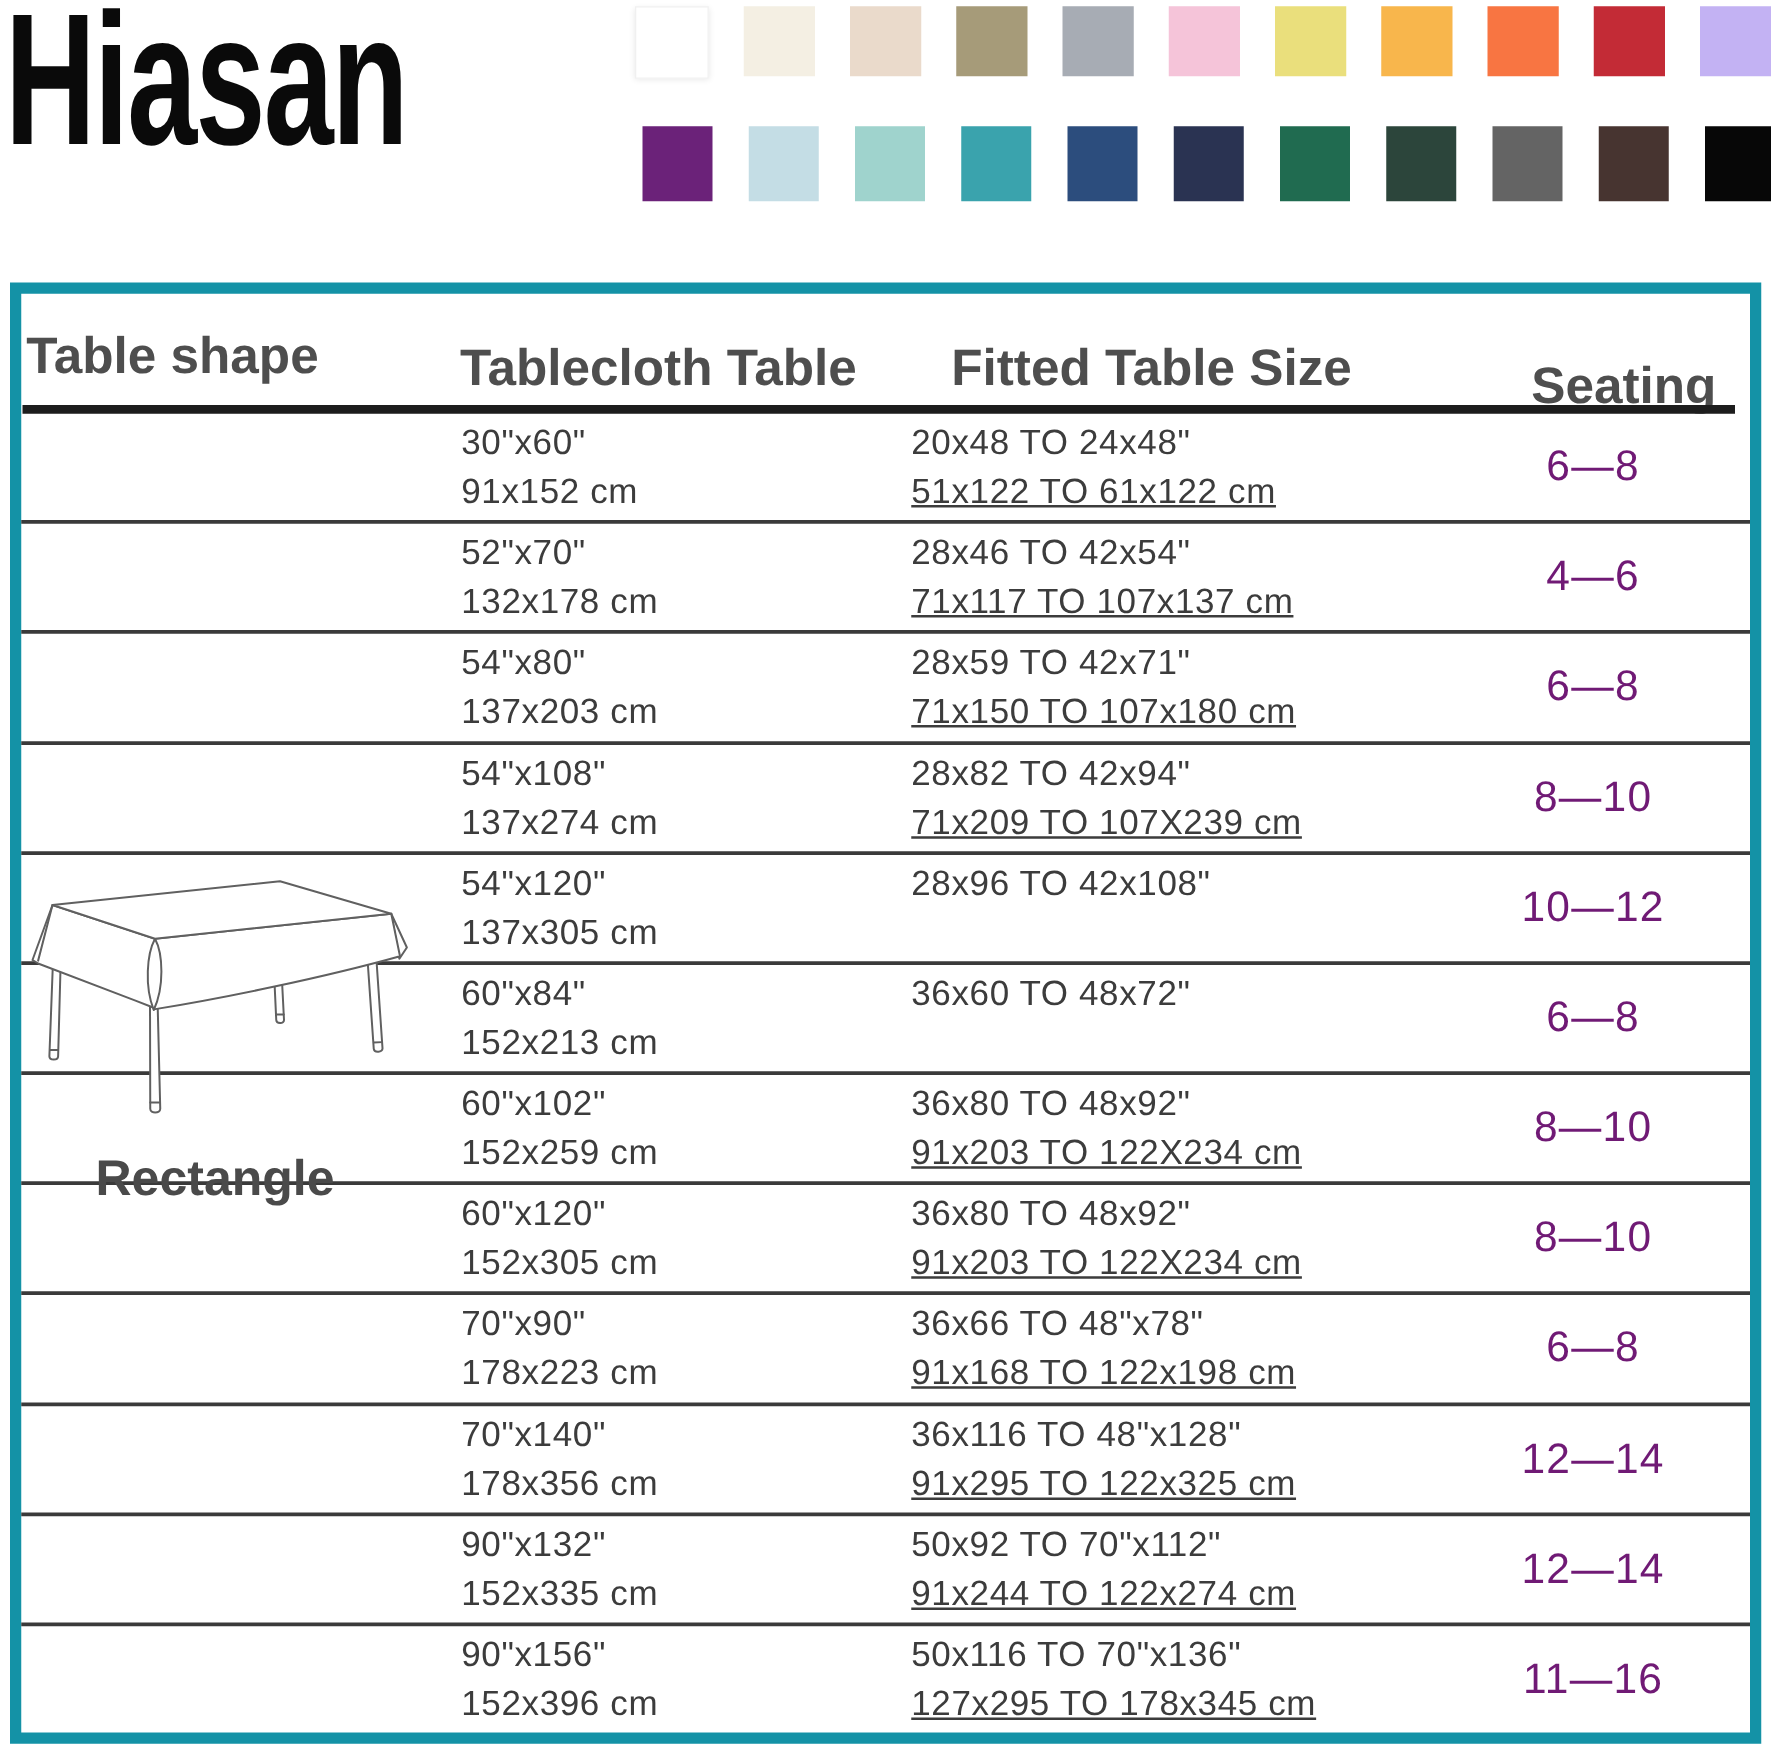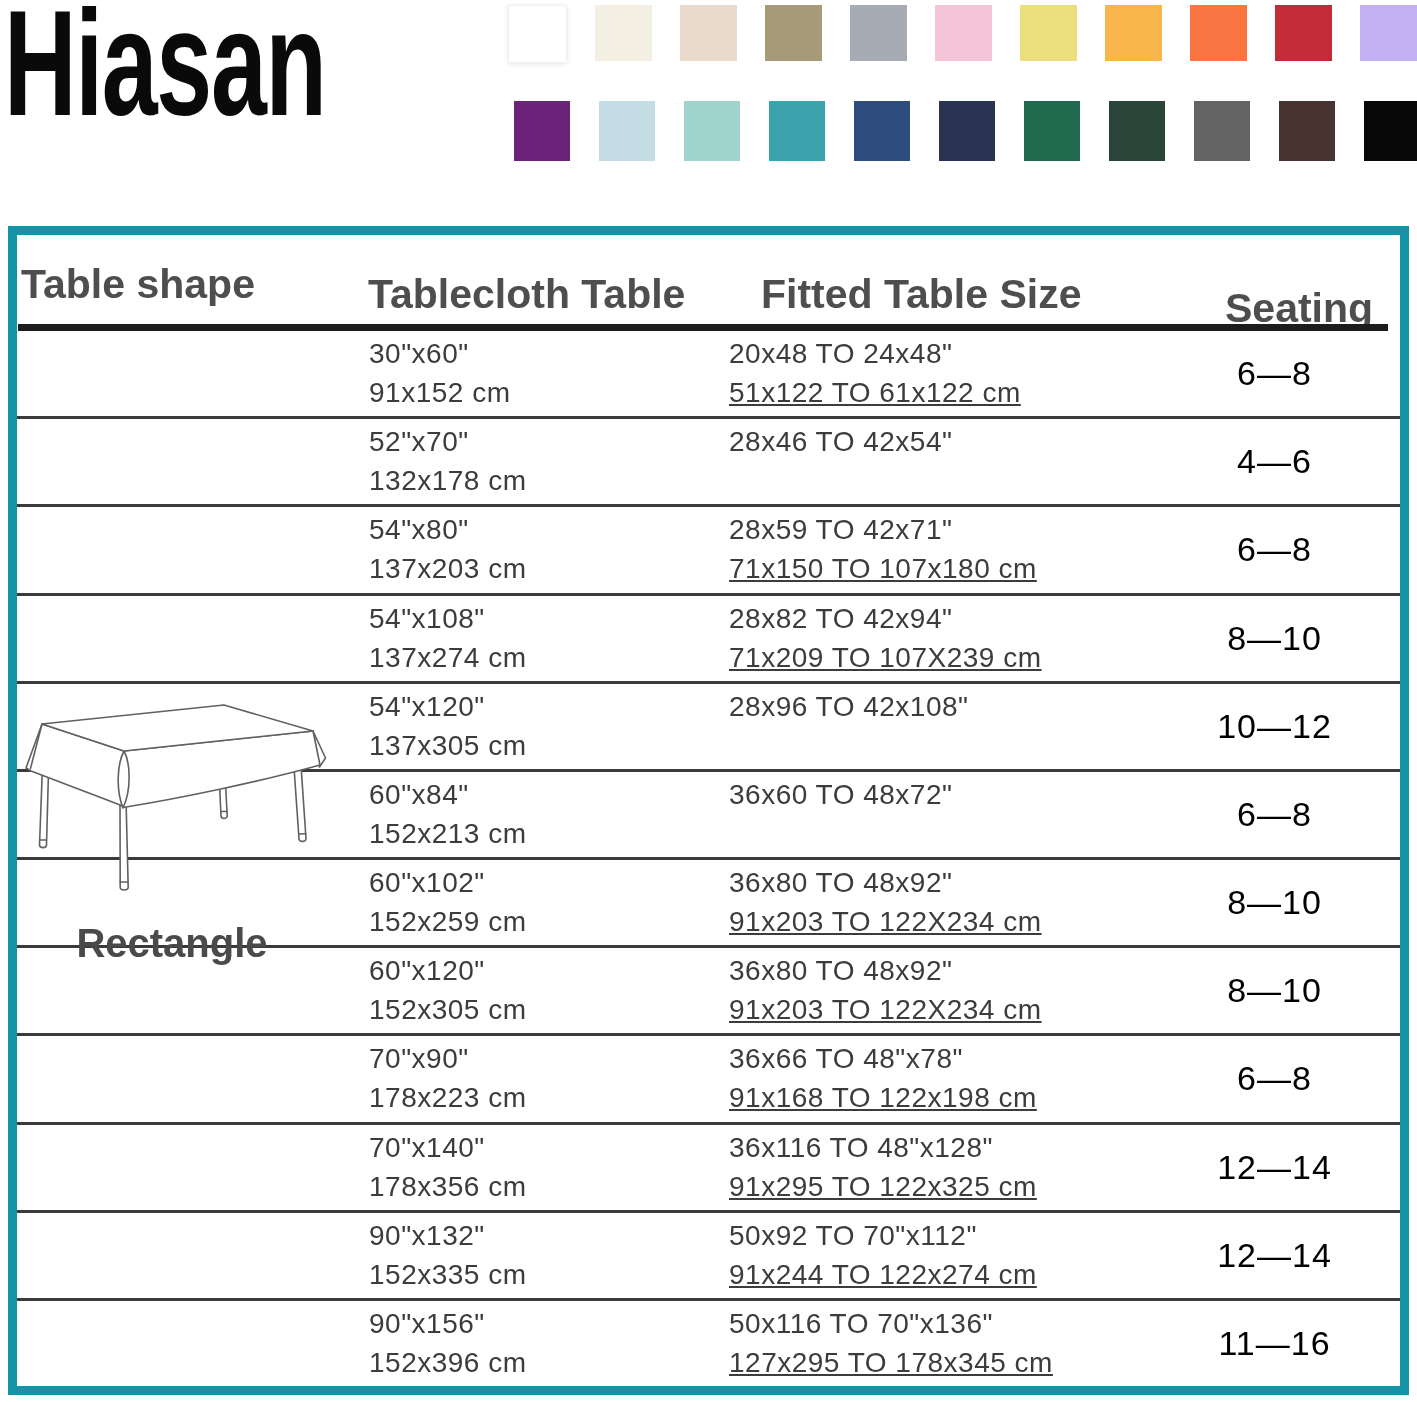--- a/index.html
+++ b/index.html
@@ -39,21 +39,21 @@
   .row{flex:1;position:relative;border-bottom:3px solid #3a3a3a;}
   .row:last-child{border-bottom:none;}
   .cell{position:absolute;font-size:28px;color:#3c3c3c;white-space:nowrap;letter-spacing:.5px;}
   .c-in{left:352px;top:7px;}
   .c-cm{left:352px;top:46px;}
   .f-in{left:712px;top:7px;}
   .f-cm{left:712px;top:46px;text-decoration:underline;}
   .seat{
     position:absolute;left:1150px;top:0;width:215px;height:100%;
     display:flex;align-items:center;justify-content:center;
-    font-size:34px;color:#000000;letter-spacing:1px;
+    font-size:34px;color:#701a75;letter-spacing:1px;
   }
   
   .illus{position:absolute;left:0;top:445px;width:330px;height:232px;}
   .shape-label{
     position:absolute;left:0;top:686px;width:310px;text-align:center;
     font-size:40px;font-weight:bold;color:#4a4a4a;
   }
 </style>
 </head>
 <body>
@@ -105,20 +105,21 @@
           <span class="cell c-in">30"x60"</span>
           <span class="cell c-cm">91x152 cm</span>
           <span class="cell f-in">20x48 TO 24x48"</span>
           <span class="cell f-cm">51x122 TO 61x122 cm</span>
           <span class="seat">6—8</span>
         </div>
         <div class="row">
           <span class="cell c-in">52"x70"</span>
           <span class="cell c-cm">132x178 cm</span>
           <span class="cell f-in">28x46 TO 42x54"</span>
+          <span class="cell f-cm">71x117 TO 107x137 cm</span>
           <span class="seat">4—6</span>
         </div>
         <div class="row">
           <span class="cell c-in">54"x80"</span>
           <span class="cell c-cm">137x203 cm</span>
           <span class="cell f-in">28x59 TO 42x71"</span>
           <span class="cell f-cm">71x150 TO 107x180 cm</span>
           <span class="seat">6—8</span>
         </div>
         <div class="row">

